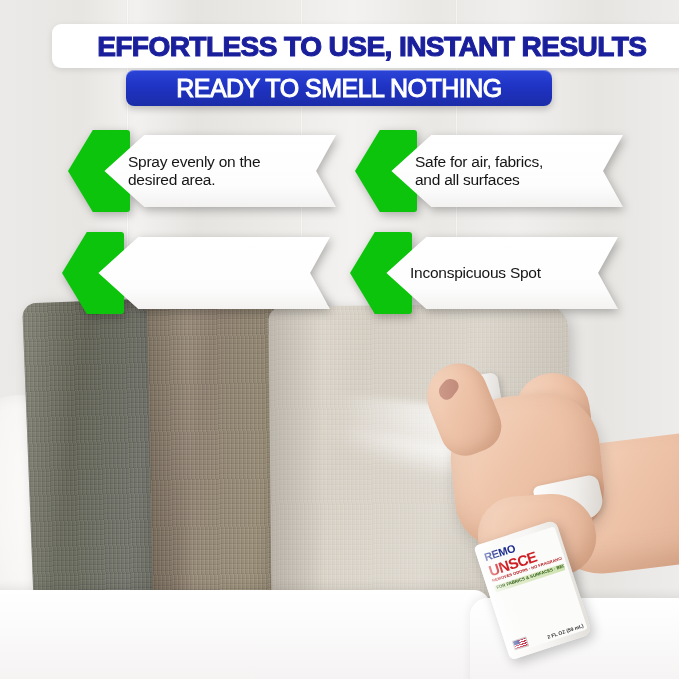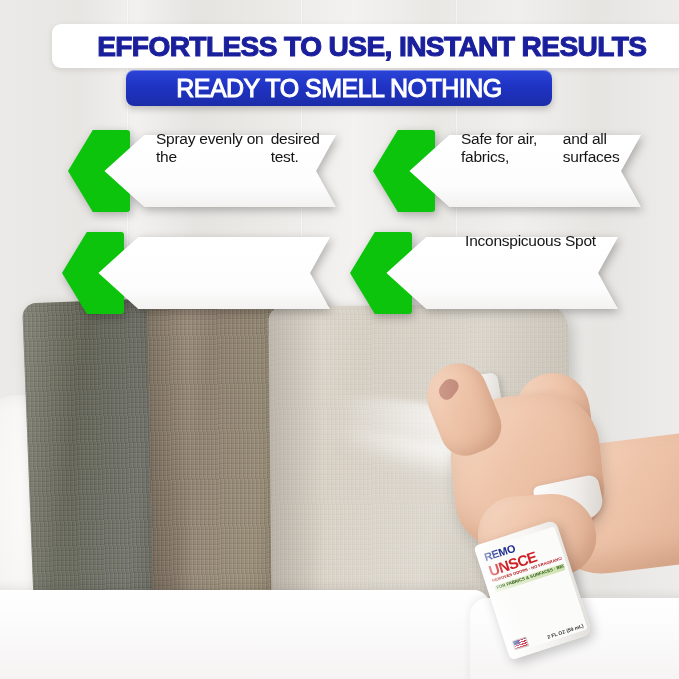--- a/index.html
+++ b/index.html
@@ -320,32 +320,31 @@
   }
   .callout .chev-white {
     position: absolute;
     left: 19px; top: 5px; width: 249px; height: 72px;
     background: linear-gradient(180deg, #ffffff 0%, #fdfdfd 70%, #f3f2f1 100%);
     clip-path: polygon(23% 0%, 100% 0%, 92% 50%, 100% 100%, 23% 100%, 7% 50%);
   }
   .callout .c-text {
     position: absolute;
     left: 60px; top: 0; width: 185px; height: 82px;
-    display: flex; justify-content: center;
+    display: flex; flex-direction: column; justify-content: center;
     font-family: "Liberation Sans", sans-serif;
     font-size: 15.5px;
     font-weight: 400;
     line-height: 1.17;
     color: #151515;
     letter-spacing: -0.25px;
-    margin-left: 28px;
   }
 
   #callout-1 { left: 68px;  top: 130px; }
-  #callout-2 { left: 373px; top: 130px; }
+  #callout-2 { left: 355px; top: 130px; }
   #callout-3 { left: 62px;  top: 232px; }
   #callout-4 { left: 350px; top: 232px; }
 </style>
 </head>
 <body>
 
 <div id="scene">
 
   <div class="photo-layer">
 
@@ -417,21 +416,21 @@
 
   <div id="headline-sub">
     <span class="txt">READY TO SMELL NOTHING</span>
   </div>
 
   <div class="callout" id="callout-1">
     <div class="chev-green"></div>
     <div class="chev-white"></div>
     <div class="c-text">
       <span>Spray evenly on the</span>
-      <span>desired test.</span>
+      <span>desired area.</span>
     </div>
   </div>
 
   <div class="callout" id="callout-2">
     <div class="chev-green"></div>
     <div class="chev-white"></div>
     <div class="c-text">
       <span>Safe for air, fabrics,</span>
       <span>and all surfaces</span>
     </div>

